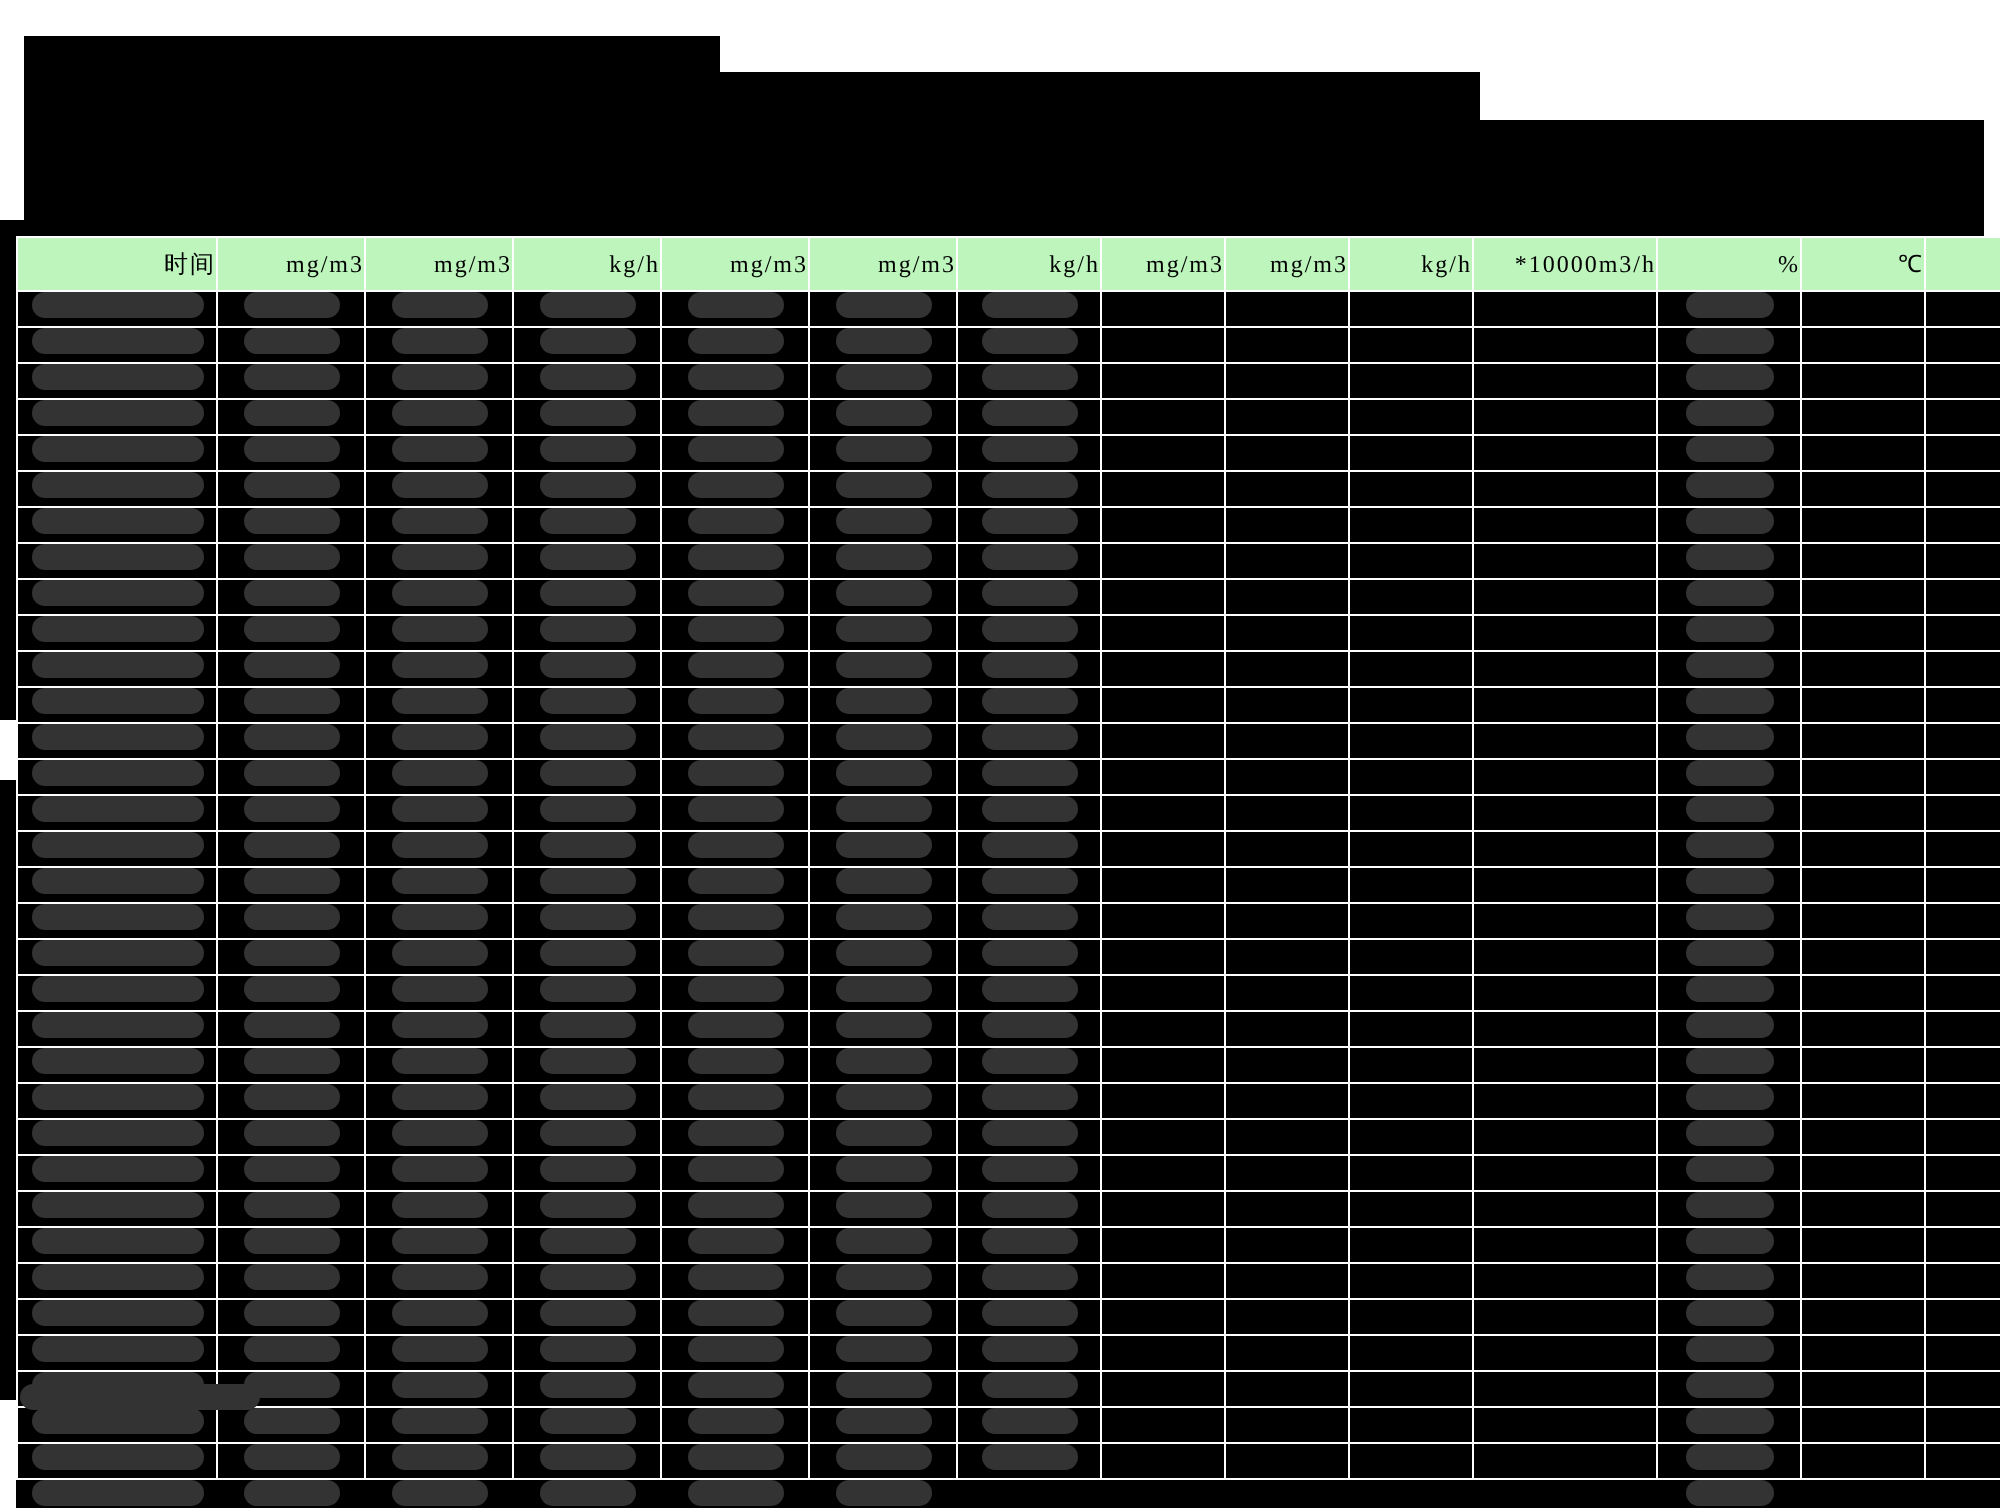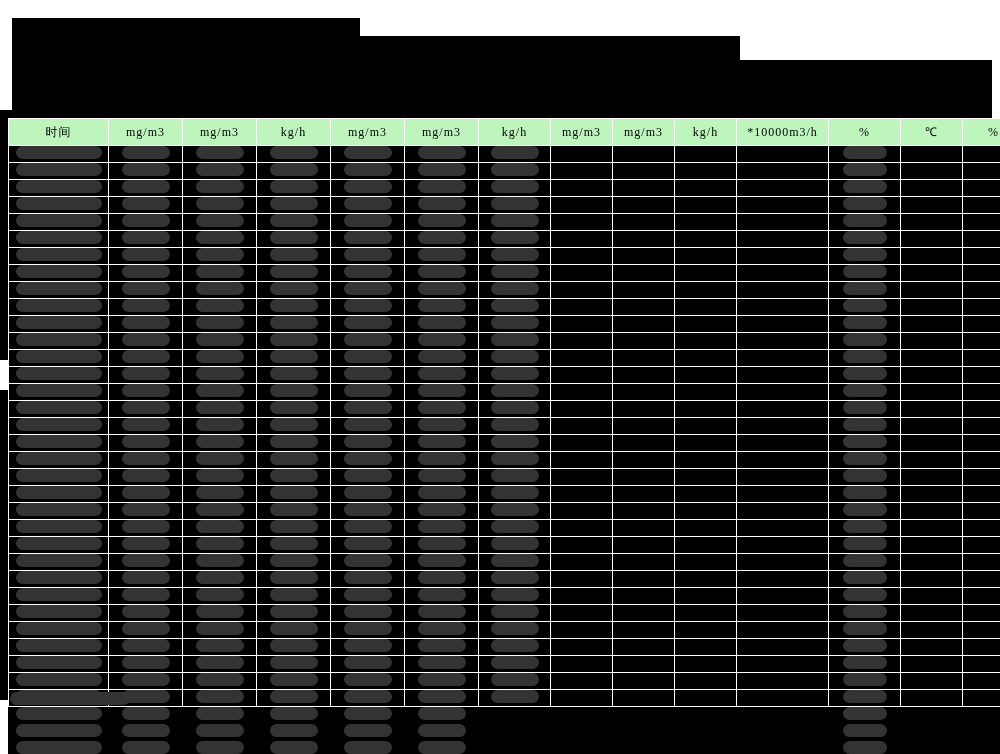--- a/index.html
+++ b/index.html
@@ -54,20 +54,21 @@
     white-space: nowrap;
   }
   
   tr.unit-row th {
     background: #bdf5bd;
     color: #000000;
     height: 26px;
     font-size: 12px;
     letter-spacing: 1px;
     font-family: "Liberation Serif", serif;
+    text-align: right;
   }
   
   td.cell {
     background: #000000;
     color: transparent;
     position: relative;
     height: 24px;
   }
   td.cell .blob {
     display: inline-block;

